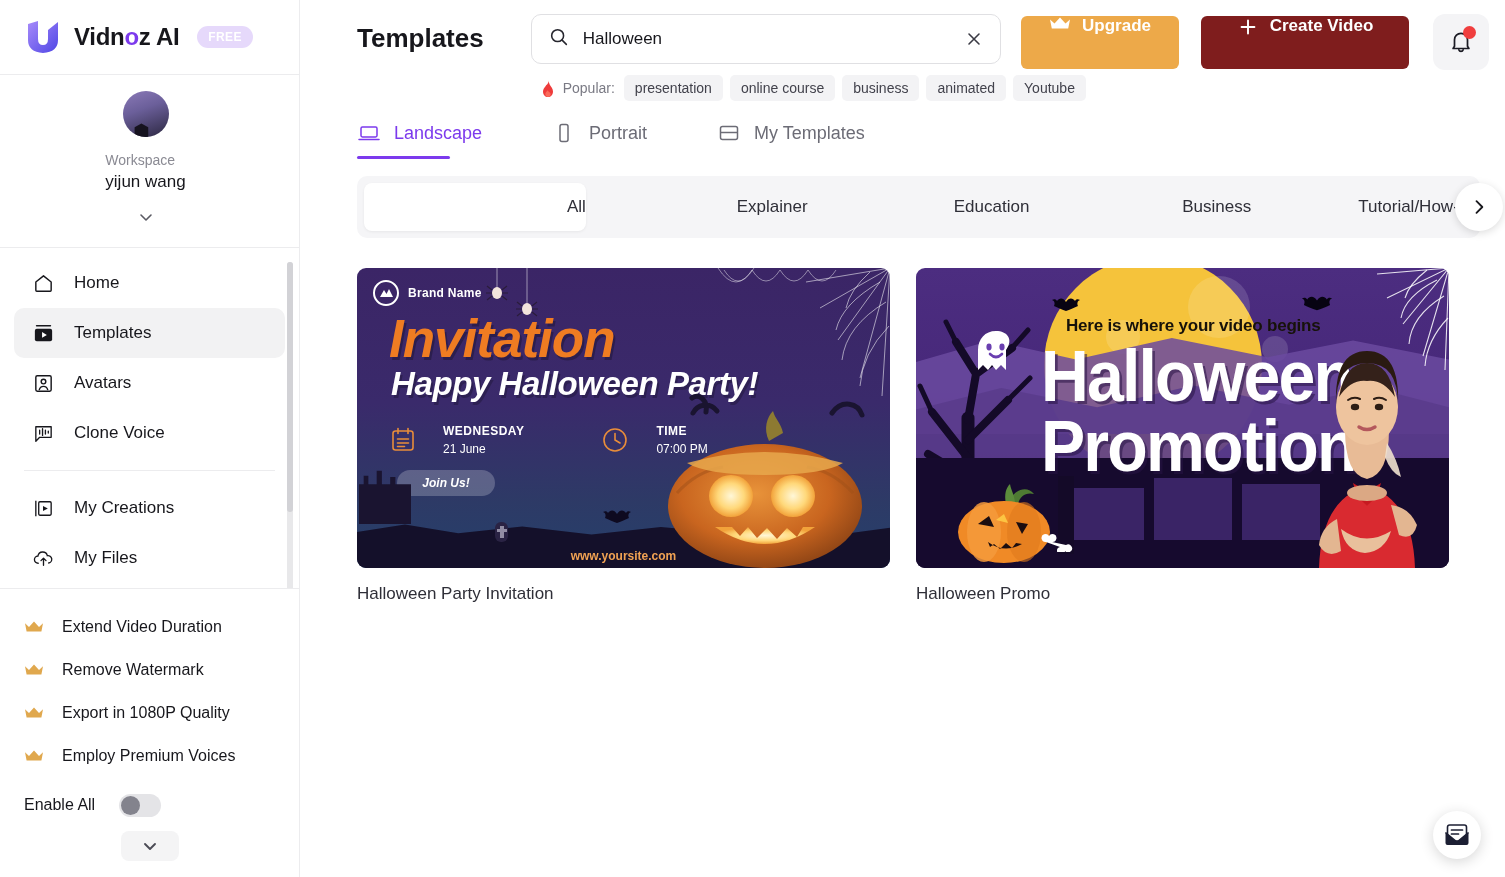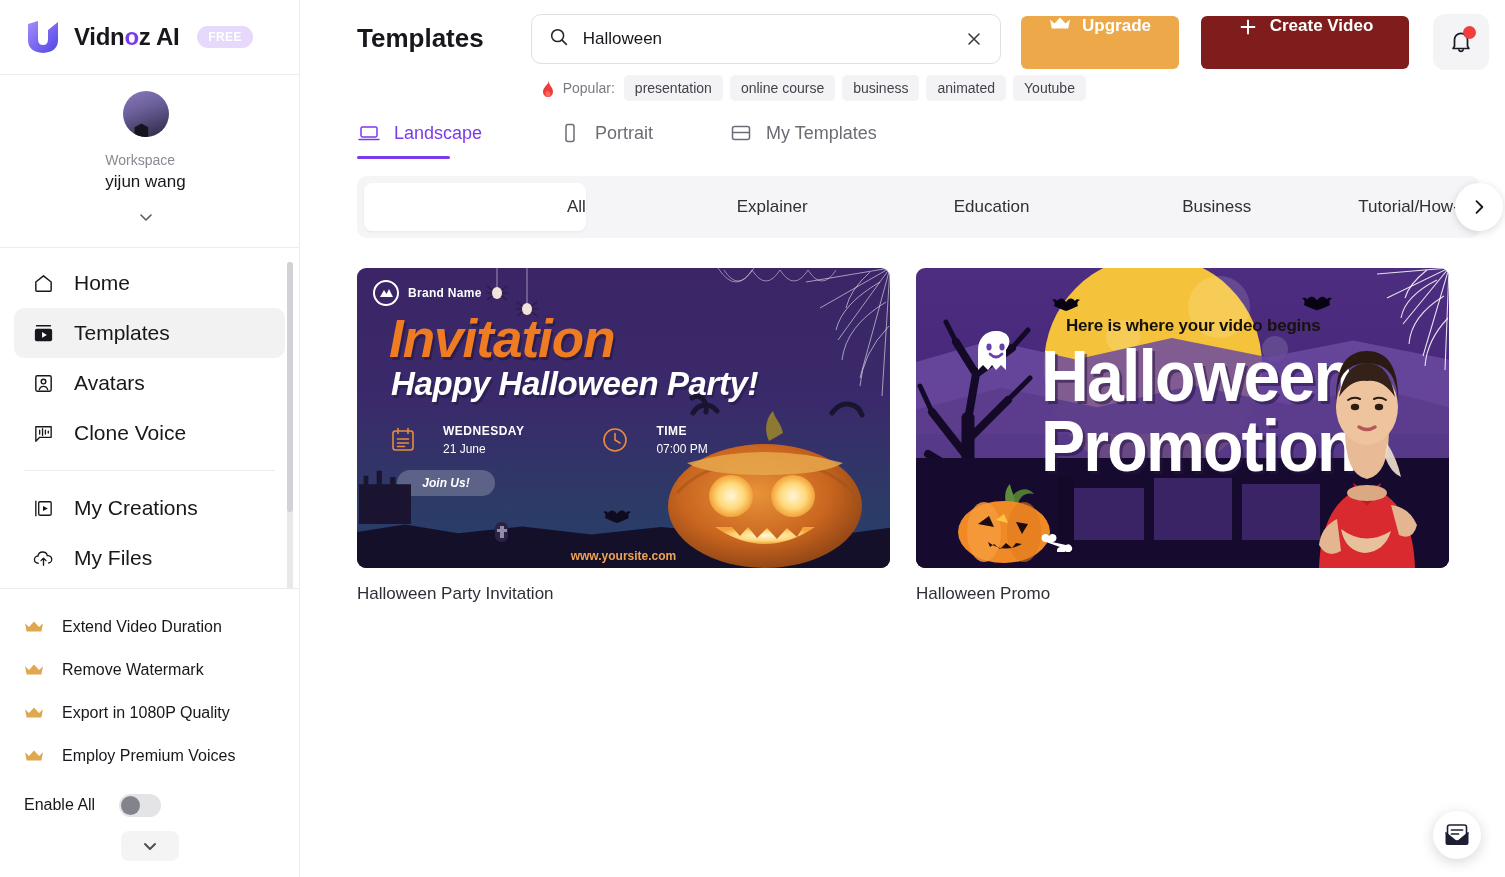--- a/index.html
+++ b/index.html
@@ -47,21 +47,21 @@
   .ws-name { font-size:17px; color:#17171c; line-height:23px; margin-top:1px; }
   .ws-chev { color:#5a5a63; }
 
   .nav-scroll {
     flex:1; overflow:hidden; position:relative; padding-top:10px;
   }
   .nav-group { padding:0 14px; }
   .nav-item {
     display:flex; align-items:center; gap:18px;
     height:50px; padding:0 16px; border-radius:10px;
-    cursor:pointer; color:#17171c; font-size:21px;
+    cursor:pointer; color:#17171c; font-size:17px;
   }
   .nav-item.active { background:#f2f2f3; font-weight:500; }
   .nav-icon { width:26px; height:26px; flex:0 0 26px; display:flex; align-items:center; justify-content:center; color:#17171c; }
   .nav-sep { height:1px; background:#ececee; margin:12px 24px; }
   .nav-item.clipped { opacity:.55; }
 
   .scrollbar-track {
     position:absolute; right:6px; top:14px; width:6px; height:380px;
     background:#e8e8ea; border-radius:3px;
   }
@@ -134,21 +134,21 @@
     width:56px; height:56px; border-radius:12px; background:#f4f4f6;
     display:flex; align-items:center; justify-content:center; cursor:pointer;
     position:relative; margin-left:2px;
   }
   .bell-dot {
     position:absolute; top:12px; right:13px; width:13px; height:13px;
     border-radius:50%; background:#f03e3e;
   }
 
   
-  .tabs { display:flex; gap:14px; padding:20px 0 0 57px; }
+  .tabs { display:flex; gap:8px; padding:20px 0 0 57px; }
   .tab {
     display:flex; align-items:center; gap:13px; padding:0 0 14px 0;
     margin-right:62px; cursor:pointer; font-size:18px; color:#6c6c76;
     position:relative;
   }
   .tab.active { color:#7c3aed; font-weight:500; }
   .tab.active::after {
     content:""; position:absolute; left:0; right:32px; bottom:0;
     height:3px; background:#7c3aed; border-radius:2px;
   }

